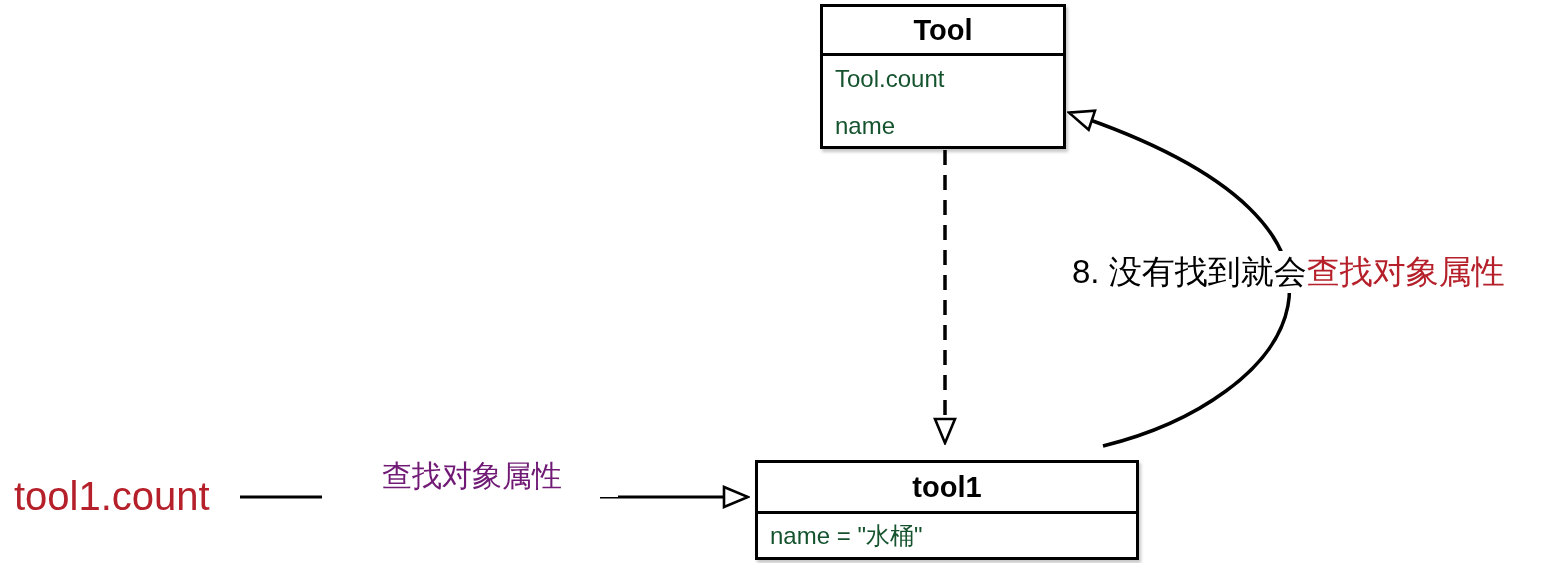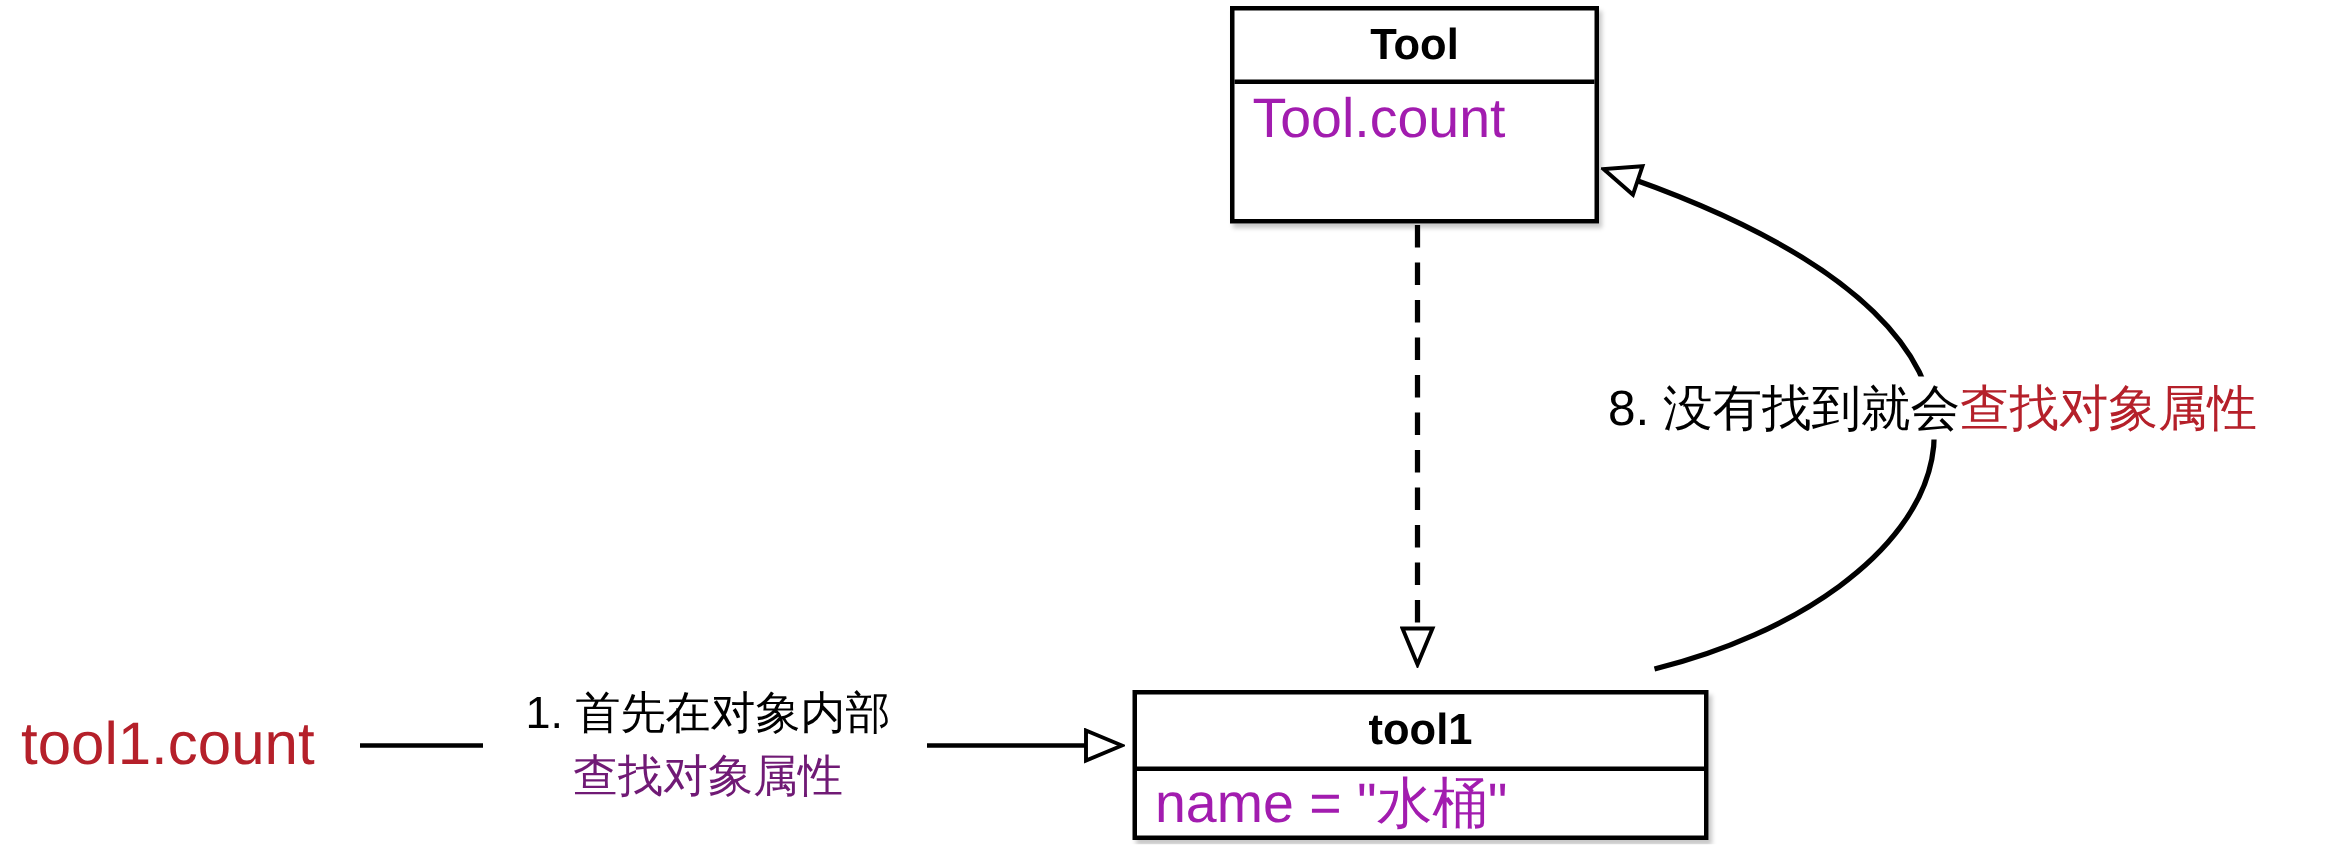--- a/index.html
+++ b/index.html
@@ -32,22 +32,22 @@
     border-bottom: 3px solid #000000;
     text-align: center;
     font-weight: bold;
     font-size: 29px;
     display: flex;
     align-items: center;
     justify-content: center;
     color: #000;
   }
   .uml-box .box-row {
-    font-size: 37px;
-    color: #a21caf;
+    font-size: 24px;
+    color: #14532d;
     padding-left: 12px;
     display: flex;
     align-items: center;
   }
   #class-box { left: 820px; top: 4px; width: 246px; height: 145px; }
   #class-box .box-header { height: 46px; }
   #class-box .box-row { height: 46.5px; }
   #instance-box { left: 755px; top: 448px; width: 384px; height: 100px; margin-top: 12px; }
   #instance-box .box-header { height: 48px; }
   #instance-box .box-row { height: 43px; }
@@ -97,29 +97,29 @@
     <path d="M 600 497 L 747 497" stroke="#000" stroke-width="3" fill="none" marker-end="url(#openArrow)"></path>
 
     <path d="M 945 150 L 945 442" stroke="#000" stroke-width="3.5" fill="none" stroke-dasharray="15 10" marker-end="url(#openArrow)"></path>
 
     <path d="M 1103 446 C 1290 400, 1420 230, 1070 113" stroke="#000" stroke-width="3.5" fill="none" marker-end="url(#openArrow)"></path>
   </svg>
 
   <div class="uml-box" id="class-box">
     <div class="box-header">Tool</div>
     <div class="box-row">Tool.count</div>
+    <div class="box-row">name</div>
   </div>
 
   <div class="uml-box" id="instance-box">
     <div class="box-header">tool1</div>
     <div class="box-row">name = "水桶"</div>
   </div>
 
   <div class="label" id="expression-label">tool1.count</div>
 
   <div class="label" id="step1-label">
-    <div>1. 首先在对象内部</div>
     <div class="highlight">查找对象属性</div>
   </div>
 
   <div class="label" id="step2-label"><span>8. 没有找到就会</span><span class="highlight">查找对象属性</span></div>
 
 </div>
 
 </body></html>

